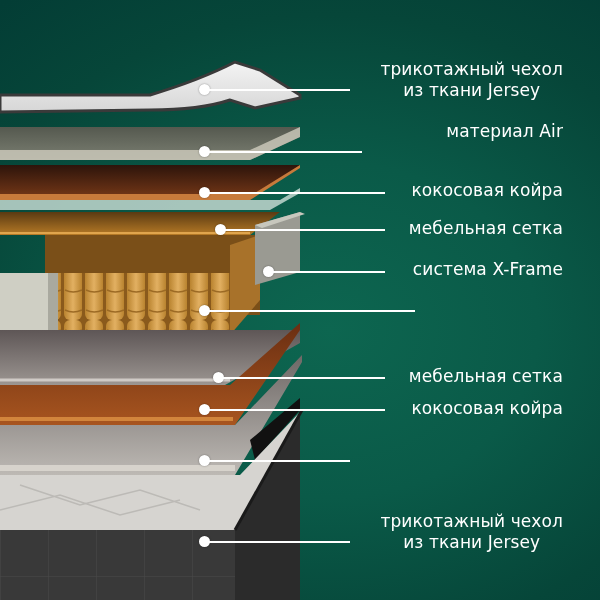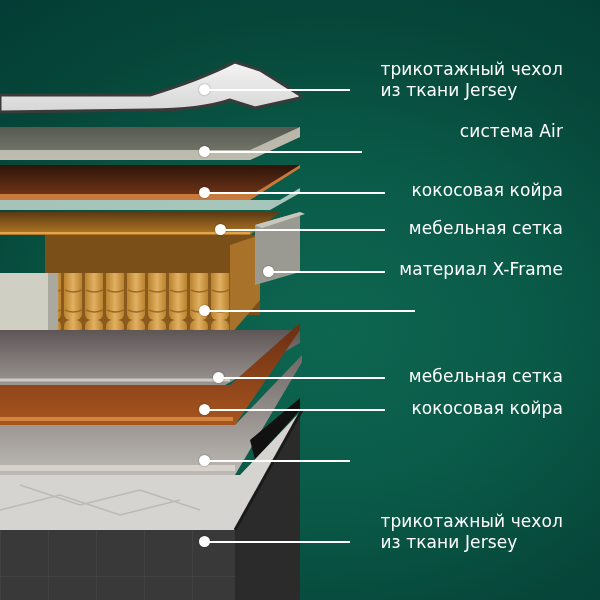--- a/index.html
+++ b/index.html
@@ -4,21 +4,21 @@
 <style>
   html, body { margin: 0; padding: 0; }
   body { width: 600px; height: 600px; overflow: hidden; }
   .canvas {
     position: relative; width: 600px; height: 600px; overflow: hidden;
     background: radial-gradient(ellipse 520px 420px at 330px 330px, #0d6650 0%, #0a5a48 40%, #064639 75%, #033d35 100%);
     font-family: "DejaVu Sans", sans-serif;
   }
   svg.illus { position: absolute; left: 0; top: 0; }
   .label {
-    position: absolute; right: 37px; text-align: left; color: #ffffff;
+    position: absolute; right: 37px; text-align: center; color: #ffffff;
     font-size: 17px; line-height: 21px; letter-spacing: 0.1px; white-space: nowrap;
   }
   .label span { display: block; }
   .leader { position: absolute; height: 2px; background: #ffffff; }
   .dot { position: absolute; width: 11px; height: 11px; border-radius: 50%; background: #ffffff; box-shadow: 0 0 2px rgba(0,0,0,0.4); }
 </style>
 </head>
 <body>
 
 <div class="canvas">
@@ -140,30 +140,30 @@
   <div class="leader" style="left:205px;top:460px;width:145px;"></div>
 
   <div class="dot" style="left:199px;top:536px;"></div>
   <div class="leader" style="left:205px;top:541px;width:145px;"></div>
 
   <div class="label" style="top:59px;">
     <span>трикотажный чехол</span>
     <span>из ткани Jersey</span>
   </div>
   <div class="label" style="top:121px;">
-    <span>система Air</span>
+    <span>материал Air</span>
   </div>
   <div class="label" style="top:180px;">
     <span>кокосовая койра</span>
   </div>
   <div class="label" style="top:218px;">
     <span>мебельная сетка</span>
   </div>
   <div class="label" style="top:259px;">
-    <span>материал X-Frame</span>
+    <span>система X-Frame</span>
   </div>
   <div class="label" style="top:366px;">
     <span>мебельная сетка</span>
   </div>
   <div class="label" style="top:398px;">
     <span>кокосовая койра</span>
   </div>
   <div class="label" style="top:430px;">
   </div>
   <div class="label" style="top:511px;">

